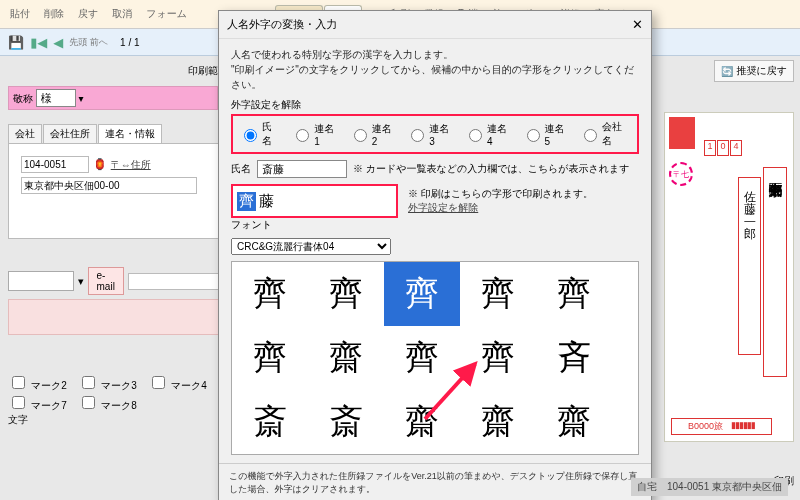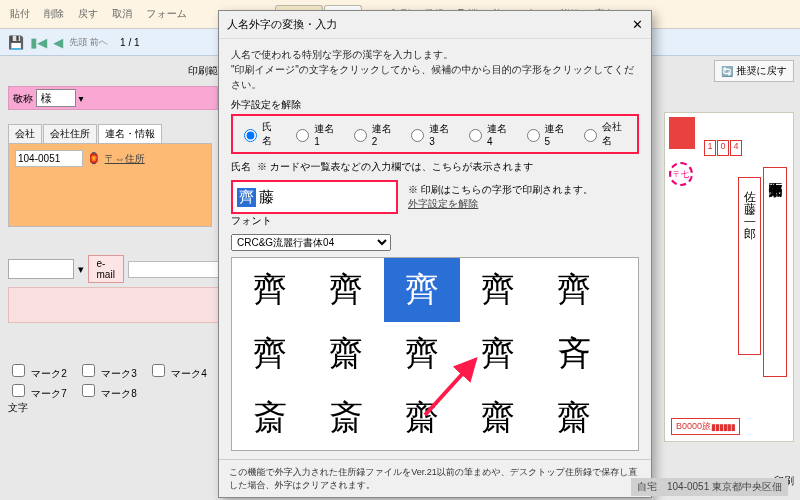--- a/index.html
+++ b/index.html
@@ -10,21 +10,21 @@
 .tab{padding:3px 8px;background:#f5e8c8;border:1px solid #bba;border-bottom:none;border-radius:3px 3px 0 0;font-size:10px}
 .tab.active{background:#fff}
 .navstrip{height:26px;background:#e6f0fa;border-bottom:1px solid #bcd;display:flex;align-items:center;gap:6px;padding:0 8px}
 .navicon{font-size:13px;color:#5a8}
 .content{position:relative;height:calc(500px - 28px - 26px);padding:8px}
 .leftpanel{width:210px}
 .fh{background:#f9a8d4;border:1px solid #d9b;padding:2px 4px;font-size:10px;margin-top:8px}
 .smalltabs{display:flex;gap:1px;margin-top:14px}
 .stab{padding:2px 6px;border:1px solid #bbb;border-bottom:none;font-size:10px;background:#f3f3f3}
 .stab.a{background:#fff}
-.addrbox{border:1px solid #bbb;background:#fdba74;padding:6px;width:190px;height:70px}
+.addrbox{border:1px solid #bbb;background:#ffffff;padding:12px;width:190px;height:70px}
 .addrrow{display:flex;align-items:center;gap:4px;margin-bottom:4px}
 .addrinput{border:1px solid #bbb;padding:2px;font-size:10px}
 .emailrow{display:flex;align-items:center;margin-top:28px;gap:4px}
 .emailinput{border:1px solid #aaa;width:60px;height:16px}
 .emailbtn{background:#fde5e5;border:1px solid #d99;padding:2px 8px;font-size:10px}
 .pinkbar{background:#f9e0e0;border:1px solid #e5bcbc;height:34px;width:300px;margin-top:4px}
 .marks{margin-top:38px;display:grid;grid-template-columns:repeat(4,70px);gap:0}
 .marks label{font-size:10px}
 .bottomright{position:absolute;right:12px;bottom:4px;font-size:10px;background:#d0d0d0;padding:2px 6px;color:#444}
 
@@ -54,21 +54,21 @@
 .footer{border-top:1px solid #ccc;padding:6px 10px;font-size:9px;line-height:1.4;color:#333}
 
 
 .envelope{position:absolute;right:6px;top:56px;width:120px;height:320px;background:#fff;border:1px solid #ccb;padding:4px}
 .stamp{width:26px;height:32px;background:#e94040;display:inline-block}
 .pcode{display:inline-flex;gap:1px;margin-left:6px}
 .pcode span{border:1px solid #d33;width:10px;height:14px;font-size:9px;text-align:center;color:#d33}
 .ring{width:20px;height:20px;border:2px dashed #e07;border-radius:50%;display:flex;align-items:center;justify-content:center;font-size:8px;color:#e07;margin-top:6px}
 .vtxt{writing-mode:vertical-rl;font-family:serif;font-size:14px;border:1px solid #d33;padding:4px 2px;position:absolute;right:6px;top:54px;height:200px;background:#fff}
 .vtxt2{writing-mode:vertical-rl;font-family:serif;font-size:12px;border:1px solid #d33;padding:3px 2px;position:absolute;right:32px;top:64px;height:170px}
-.barcode{position:absolute;bottom:6px;left:6px;font-size:9px;color:#d33;border:1px solid #d33;padding:1px 4px;display:flex;align-items:center;gap:0}
+.barcode{position:absolute;bottom:6px;left:6px;font-size:9px;color:#d33;border:1px solid #d33;padding:1px 16px;display:flex;gap:8px}
 .barcode .bars{letter-spacing:-1px}
 .recbtn{position:absolute;right:6px;top:60px;border:1px solid #bbb;background:#f8f8f8;padding:3px 6px;font-size:10px;display:flex;align-items:center;gap:3px}
 </style>
 </head>
 <body>
 
 <div class="app">
   <div class="toolbar">
     <div class="tbtn">貼付</div>
     <div class="tbtn">削除</div>
@@ -108,20 +108,23 @@
       <div class="smalltabs">
         <div class="stab">会社</div>
         <div class="stab">会社住所</div>
         <div class="stab a">連名・情報</div>
       </div>
       <div class="addrbox">
         <div class="addrrow">
           <input class="addrinput" style="width: 62px;" value="104-0051">
           <span style="color:#c33">🏮</span>
           <span class="link">〒⇔住所</span>
+        </div>
+        <div class="addrrow">
+          <input class="addrinput" style="width: 170px;" value="東京都中央区佃00-00">
         </div>
       </div>
 
       <div class="emailrow">
         <input class="emailinput" style="">▾
         <span class="emailbtn">e-mail</span>
         <input class="addrinput" style="width: 110px;">
       </div>
       <div class="pinkbar"></div>
 
@@ -169,20 +172,21 @@
             <label><input type="radio" name="tgt" style=""> 連名1</label>
             <label><input type="radio" name="tgt" style=""> 連名2</label>
             <label><input type="radio" name="tgt" style=""> 連名3</label>
             <label><input type="radio" name="tgt" style=""> 連名4</label>
             <label><input type="radio" name="tgt" style=""> 連名5</label>
             <label><input type="radio" name="tgt" style=""> 会社名</label>
           </div>
       </div>
       <div class="row">
         <span>氏名</span>
+        <input class="txt" style="width: 80px;" value="斎藤">
         <span style="flex:1">※ カードや一覧表などの入力欄では、こちらが表示されます</span>
       </div>
       <div class="printrow">
         <div class="printbox">
           <span class="sel">齊</span>
           <span class="unsel">藤</span>
         </div>
         <div>
           <div style="font-size:10px">※ 印刷はこちらの字形で印刷されます。</div>
           <span class="link">外字設定を解除</span>

